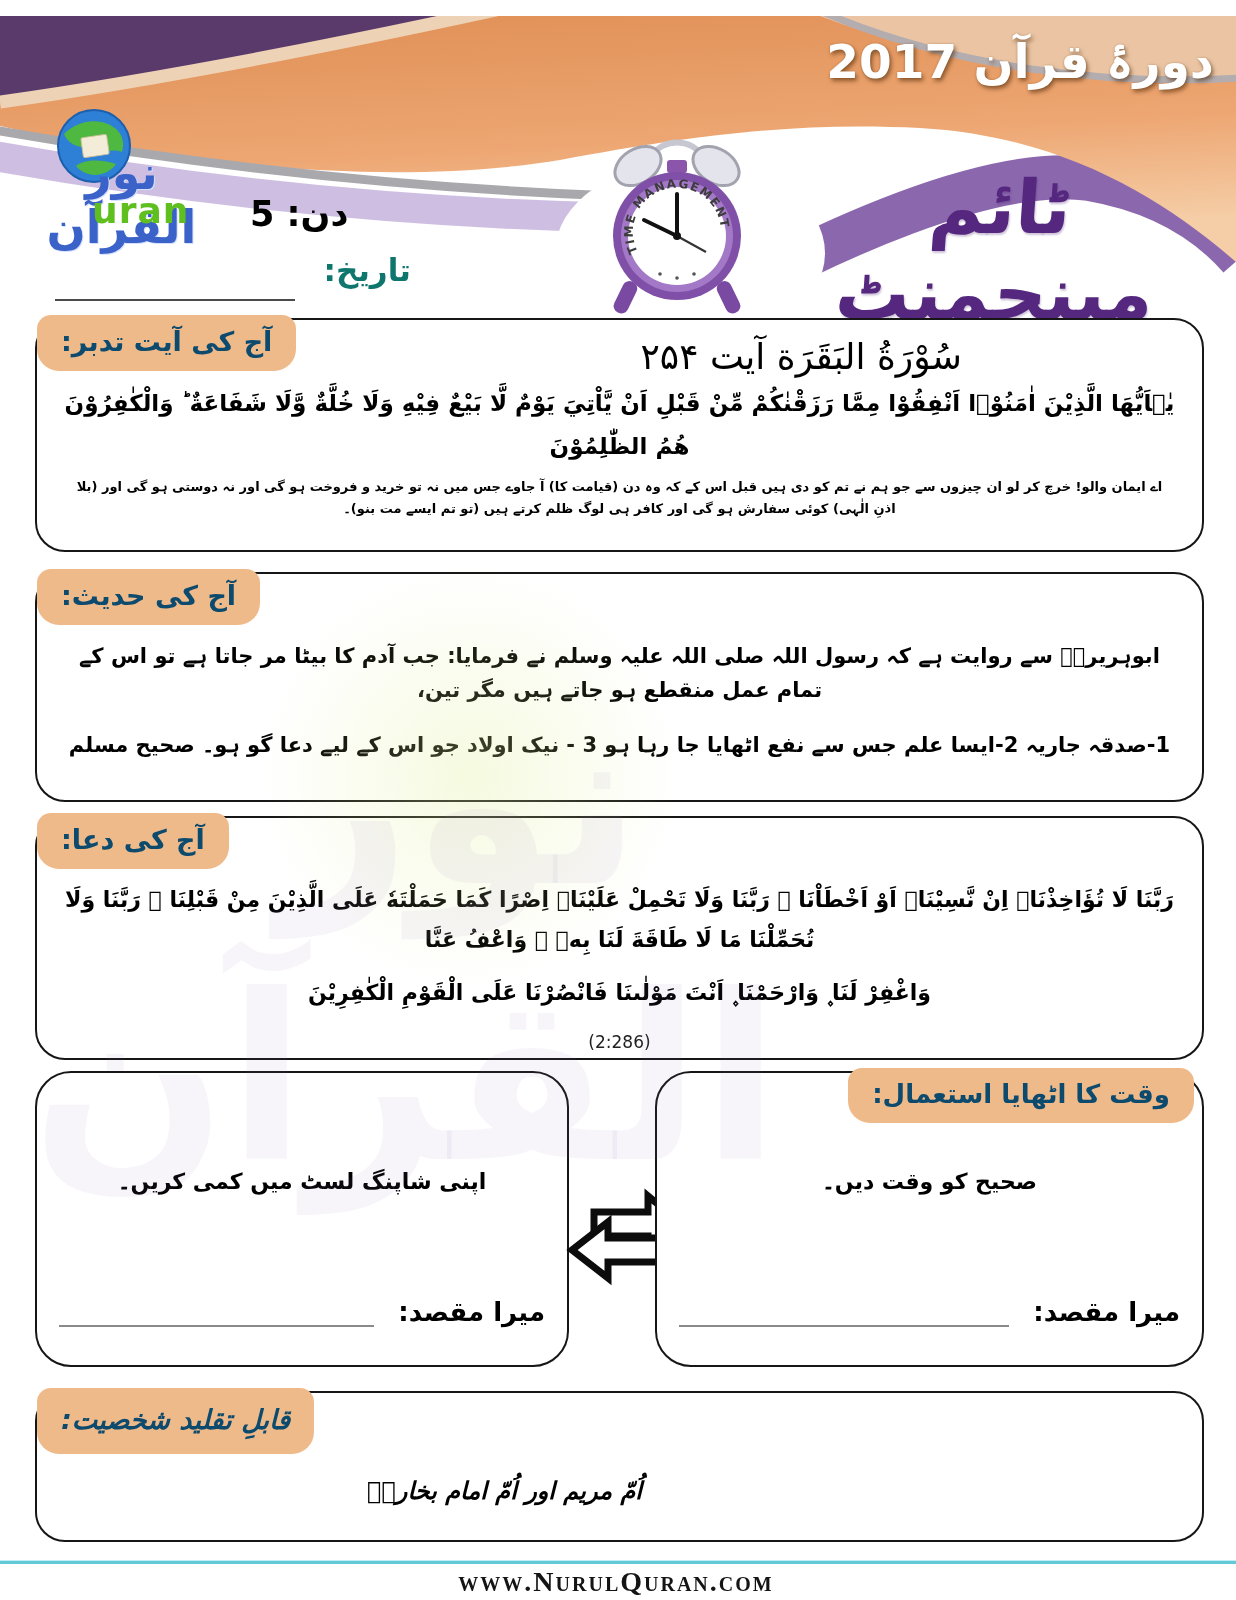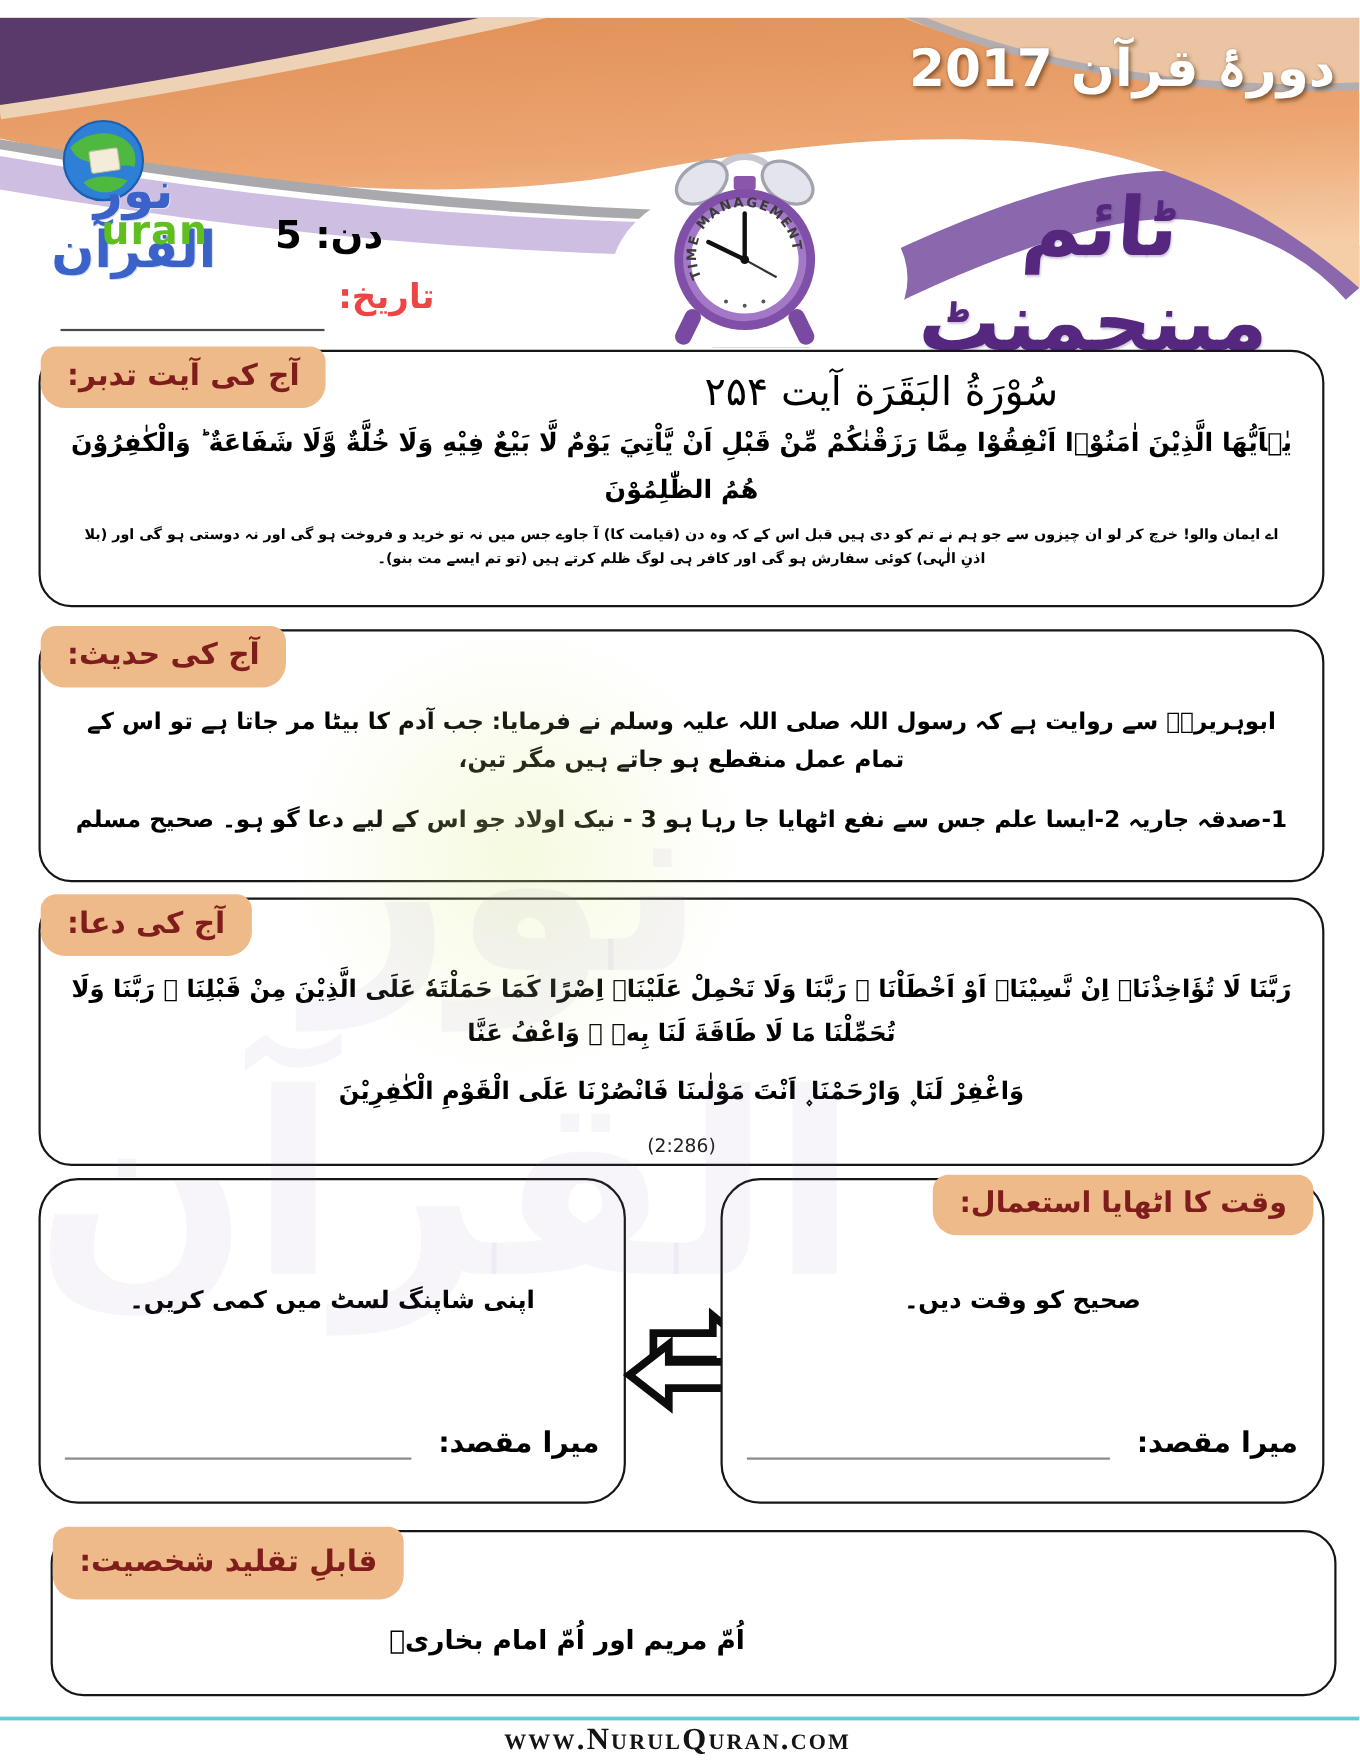--- a/index.html
+++ b/index.html
@@ -11,48 +11,48 @@
   .banner-title{position:absolute;top:18px;right:22px;width:430px;text-align:right;direction:rtl;
     font-size:47px;font-weight:bold;color:#fff;letter-spacing:1px;
     text-shadow:2px 3px 4px rgba(70,35,0,.55), 0 0 2px rgba(120,70,20,.4);}
   .logo{position:absolute;left:14px;top:92px;width:215px;height:150px;}
   .logo-arabic{position:absolute;left:0px;top:38px;width:215px;text-align:center;direction:rtl;
     font-size:46px;font-weight:bold;color:#3a62c8;text-shadow:1px 1px 0 #d4e0ff;}
   .logo-latin{position:absolute;left:78px;top:82px;font-size:36px;font-weight:bold;color:#5fbf1e;
     letter-spacing:1px;}
   .day-label{position:absolute;left:250px;top:178px;width:140px;text-align:left;direction:rtl;
     font-size:35px;font-weight:bold;color:#000;}
-  .date-label{position:absolute;left:300px;top:236px;width:95px;direction:rtl;
-    font-size:31px;font-weight:bold;color:#ef4444;}
+  .date-label{position:absolute;left:316px;top:236px;width:95px;direction:rtl;
+    font-size:31px;font-weight:bold;color:#0f766e;}
   .date-line{position:absolute;left:55px;top:255px;width:240px;height:28px;
     border-bottom:2.5px solid #4a4a4a;}
   .clock{position:absolute;left:590px;top:116px;}
   .page-title{position:absolute;left:770px;top:148px;width:455px;text-align:center;direction:rtl;
     font-size:74px;font-weight:bold;color:#55277f;transform:skewX(-4deg);
     text-shadow:1px 2px 2px rgba(60,20,100,.25);}
 
   
   .watermark{position:absolute;left:140px;top:540px;width:640px;height:560px;z-index:5;
     pointer-events:none;}
   .wm-blob{position:absolute;left:120px;top:10px;width:420px;height:420px;border-radius:50%;
     background:radial-gradient(circle, rgba(225,238,150,.30) 0%, rgba(225,238,150,0) 70%);}
   .wm-text{position:absolute;left:0;top:110px;width:640px;text-align:center;direction:rtl;
     font-size:230px;font-weight:bold;color:rgba(140,110,190,.07);line-height:1.2;}
 
   
   .box{position:absolute;background:#fff;border:2.5px solid #161616;border-radius:30px;}
   .tab{position:absolute;top:-5px;background:#efba8a;border-radius:14px 14px 22px 22px;
-    padding:9px 24px 11px;direction:rtl;font-size:27px;font-weight:bold;color:#7f1d1d;
+    padding:9px 24px 11px;direction:rtl;font-size:27px;font-weight:bold;color:#0c4a6e;
     white-space:nowrap;line-height:1.35;}
   .box1{left:35px;top:302px;width:1165px;height:230px;}
   .box2{left:35px;top:556px;width:1165px;height:226px;}
   .box3{left:35px;top:800px;width:1165px;height:240px;}
   .box4{left:35px;top:1055px;width:530px;height:292px;border-radius:36px;}
   .box5{left:655px;top:1055px;width:545px;height:292px;border-radius:36px;}
-  .box6{left:46px;top:1375px;width:1165px;height:147px;}
+  .box6{left:35px;top:1375px;width:1165px;height:147px;font-style:italic;}
 
   .verse-ref{position:absolute;right:240px;top:16px;direction:rtl;font-size:36px;font-weight:normal;}
   .verse-arabic{position:absolute;left:22px;right:22px;top:62px;text-align:center;direction:rtl;
     font-size:23px;font-weight:bold;line-height:1.85;color:#000;}
   .verse-translation{position:absolute;left:30px;right:30px;top:156px;text-align:center;direction:rtl;
     font-size:13px;font-weight:600;color:#000;line-height:1.7;}
 
   .hadith-body{position:absolute;left:28px;right:28px;top:66px;text-align:center;direction:rtl;
     font-size:21px;font-weight:bold;line-height:1.6;}
   .hadith-body p{margin:0 0 22px 0;}

